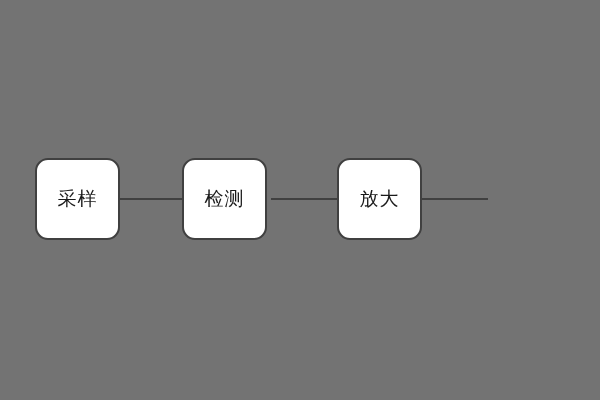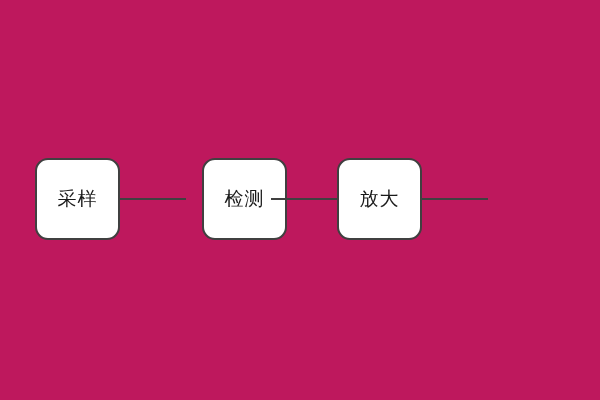--- a/index.html
+++ b/index.html
@@ -7,41 +7,41 @@
     padding: 0;
   }
   body {
     font-family: "Liberation Sans", sans-serif;
     background: #ffffff;
   }
   .canvas {
     position: relative;
     width: 600px;
     height: 400px;
-    background: #be185d;
+    background: #737373;
     overflow: hidden;
   }
   .flow-node {
     position: absolute;
     top: 158px;
     width: 85px;
     height: 82px;
     box-sizing: border-box;
     border: 2px solid #404040;
     border-radius: 13px;
     background: #ffffff;
     display: flex;
     align-items: center;
     justify-content: center;
     font-size: 19px;
     letter-spacing: 1px;
     color: #1a1a1a;
   }
   .node-1 { left: 35px; }
-  .node-2 { left: 202px; }
+  .node-2 { left: 182px; }
   .node-3 { left: 337px; }
   .node-4 { left: 488px; }
   .connector {
     position: absolute;
     top: 198px;
     height: 2px;
     background: #404040;
   }
   .conn-1 { left: 120px; width: 66px; }
   .conn-2 { left: 271px; width: 66px; }

